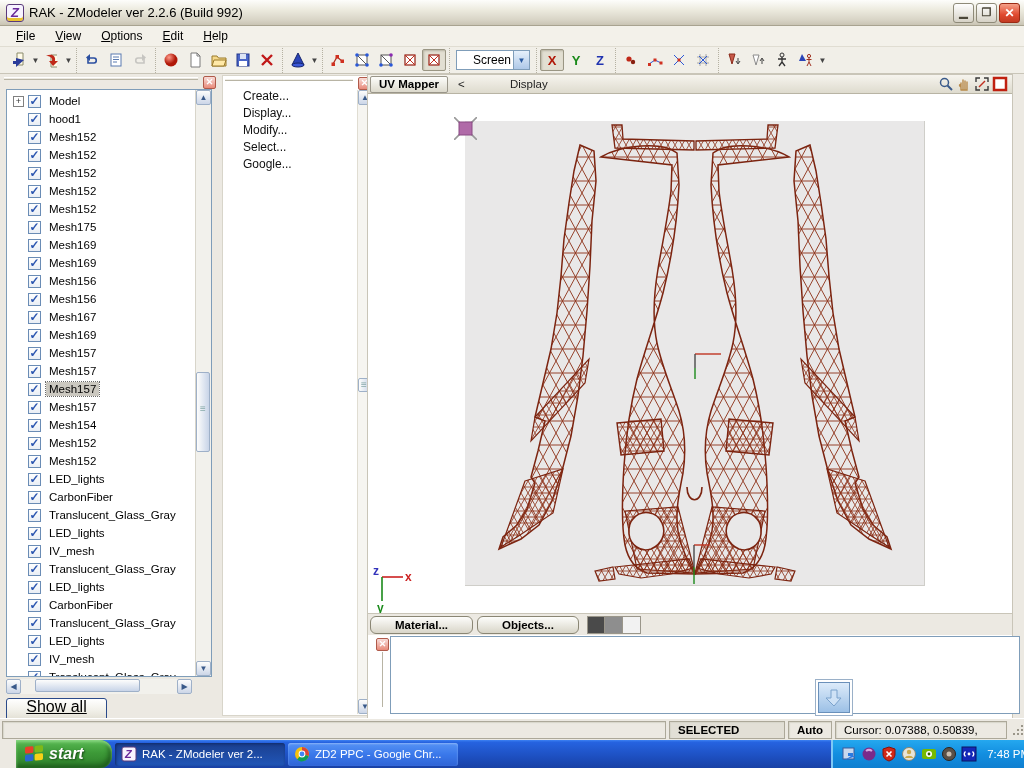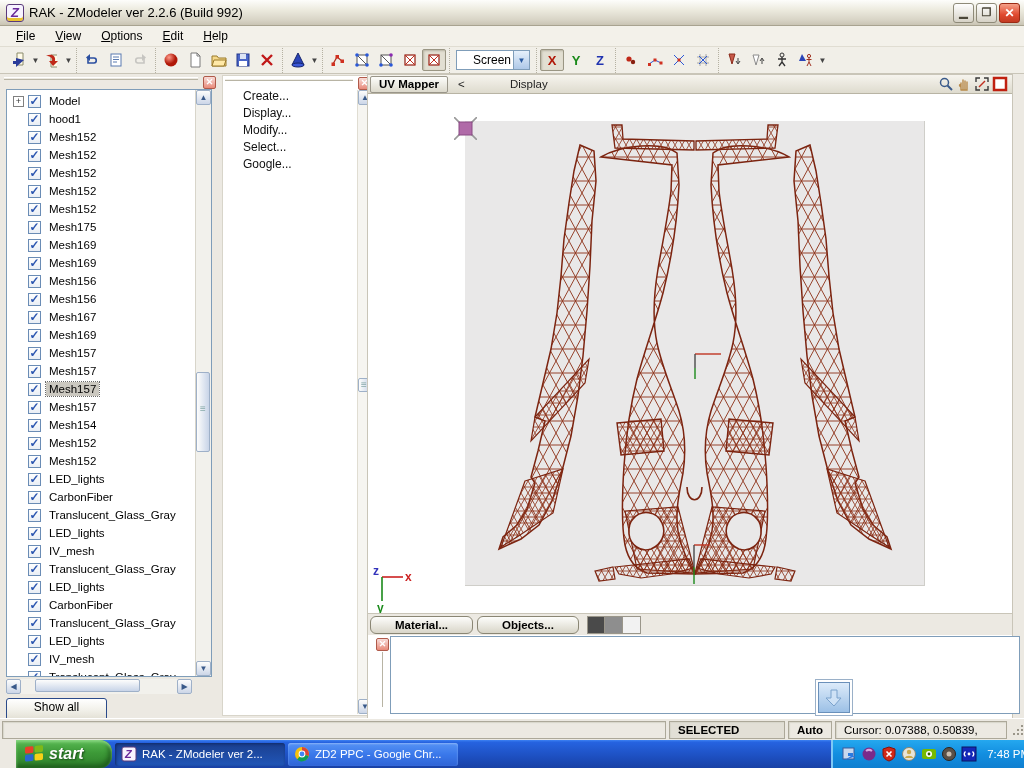--- a/index.html
+++ b/index.html
@@ -56,21 +56,21 @@
   .tree-row.selected .tree-label { background:#cbc8c0; outline:1px dotted #6a6a6a; }
   .vscroll { width:16px; background:#f2f1ec; border-left:1px solid #d8d5ca; display:flex; flex-direction:column; }
   .scr-btn { height:15px; background:linear-gradient(#fdfdfc,#ccd6e8); border:1px solid #9eb0c8; border-radius:2px; color:#3a5a8a; font-size:8px; display:flex; align-items:center; justify-content:center; }
   .vscroll .track { flex:1; position:relative; }
   .vthumb { position:absolute; left:0; width:14px; height:80px; top:48%; background:linear-gradient(90deg,#fdfdfc,#c8d4e8); border:1px solid #9eb0c8; border-radius:2px; }
   .vthumb::after { content:"≡"; position:absolute; left:3px; top:30px; color:#8aa; font-size:10px; }
   .hscroll { position:absolute; left:4px; top:604px; width:186px; height:15px; background:#f2f1ec; display:flex; }
   .hscroll .track { flex:1; position:relative; }
   .hthumb { position:absolute; top:0; left:14px; width:105px; height:13px; background:linear-gradient(#fdfdfc,#c8d4e8); border:1px solid #9eb0c8; border-radius:2px; }
   .hscroll .scr-btn { width:15px; height:15px; }
-  .xp-btn { position:absolute; height:26px; border:1px solid #2a4a8a; border-radius:3px; background:linear-gradient(#fff,#f2f1ea 45%,#dcd9cc); font-size:12px; text-align:center; line-height:16px; }
+  .xp-btn { position:absolute; height:26px; border:1px solid #2a4a8a; border-radius:3px; background:linear-gradient(#fff,#f2f1ea 45%,#dcd9cc); font-size:16px; text-align:center; line-height:16px;text-decoration:underline; }
 
   .tools-panel { left:222px; top:75px; width:152px; height:641px; background:#fff; border:1px solid #d8d5ca; }
   .tools-panel .panel-grip { background:#f1efe8; }
   .tool-item { height:17px; padding-left:20px; font-size:12px; display:flex; align-items:center; color:#111; }
   .tools-scroll { position:absolute; right:1px; top:14px; width:15px; bottom:1px; background:#f6f5f1; border-left:1px solid #e0ddd2; display:flex; flex-direction:column; }
   .tools-scroll .track { flex:1; position:relative; }
   .tools-scroll .vthumb { width:13px; height:14px; top:46%; }
   .tools-scroll .vthumb::after { top:0px; left:2px; }
 
   

